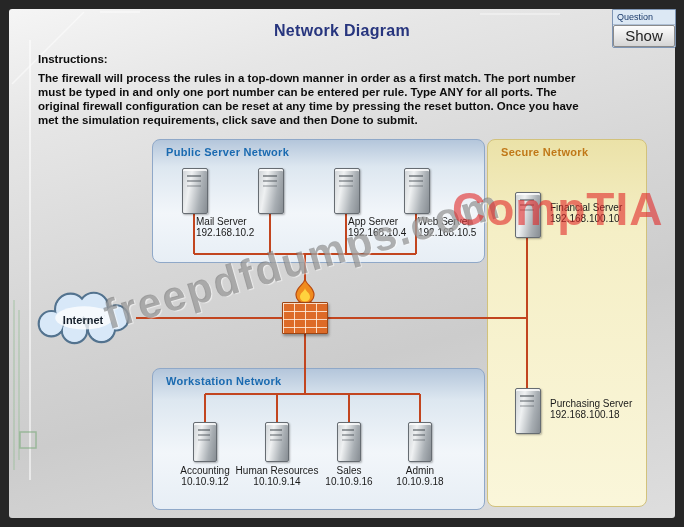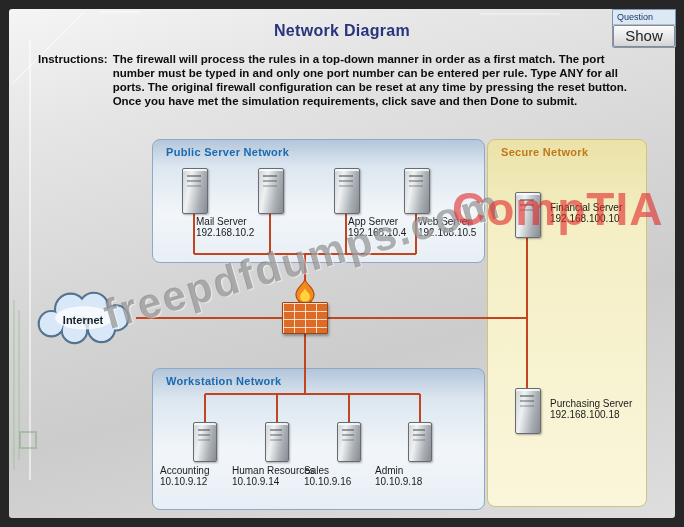--- a/index.html
+++ b/index.html
@@ -6,21 +6,21 @@
   .screen{position:relative;width:684px;height:527px;background:#262626;border-radius:0;overflow:hidden;}
   .content-bg{position:absolute;left:9px;top:9px;width:666px;height:509px;z-index:1;border-radius:3px;
     background:linear-gradient(165deg,#f5f5f5 0%,#e6e6e6 18%,#d6d6d6 45%,#cccccc 65%,#dedede 100%);}
   .deco{position:absolute;left:0;top:0;z-index:1;pointer-events:none;}
   .wires{position:absolute;left:0;top:0;z-index:3;pointer-events:none;}
 
   
   .page-title{position:absolute;left:0;right:0;top:22px;text-align:center;z-index:5;
     font-size:16px;font-weight:bold;color:#27357e;letter-spacing:.3px;}
   .instructions{position:absolute;left:38px;top:52px;width:600px;z-index:5;display:flex;gap:5px;
-    font-size:11.5px;font-weight:bold;color:#0d0d0d;line-height:1.22;}
+    font-size:11.5px;font-weight:bold;color:#0d0d0d;line-height:1.22;flex-direction:column;}
   .ins-label{white-space:nowrap;}
   .ins-text{width:552px;}
 
   
   .question-panel{position:absolute;left:612px;top:9px;width:62px;z-index:6;border:1px solid #7f96b5;
     background:#dce8f4;border-radius:0 0 2px 2px;}
   .q-label{font-size:9px;color:#1a3a6b;padding:2px 4px;border-bottom:1px solid #aebfd4;}
   .show-btn{display:block;width:100%;box-sizing:border-box;font-size:15px;padding:1px 0 2px;
     font-family:"Liberation Sans",sans-serif;background:linear-gradient(#fdfdfd,#d5d5d5);
     border:1px solid #8a8a8a;border-radius:2px;cursor:pointer;color:#222;}
@@ -44,21 +44,21 @@
     box-shadow:inset 0 2px 0 rgba(255,255,255,.8),1px 1px 2px rgba(0,0,0,.3);}
   .tower::before{content:"";position:absolute;left:4px;top:6px;right:6px;height:2px;
     background:rgba(75,82,88,.55);box-shadow:0 5px 0 rgba(75,82,88,.45),0 10px 0 rgba(75,82,88,.3);}
   .tower.small{width:22px;height:38px;}
 
   .pub-server{position:absolute;top:168px;z-index:4;width:110px;}
   .srv-label{margin-top:2px;margin-left:14px;white-space:nowrap;}
   .srv-name{font-size:10px;color:#1a1a1a;}
   .srv-ip{font-size:10px;color:#1a1a1a;}
 
-  .ws-node{position:absolute;top:422px;z-index:4;width:90px;text-align:left;}
+  .ws-node{position:absolute;top:422px;z-index:4;width:90px;text-align:center;}
   .ws-node .tower{margin:0 auto;}
   .ws-name{font-size:10px;color:#1a1a1a;margin-top:3px;white-space:nowrap;}
   .ws-ip{font-size:10px;color:#1a1a1a;}
 
   .sec-server{position:absolute;z-index:4;display:flex;gap:9px;}
   .sec-label{margin-top:10px;white-space:nowrap;}
   .sec-name{font-size:10px;color:#1a1a1a;}
   .sec-ip{font-size:10px;color:#1a1a1a;}
 
   

